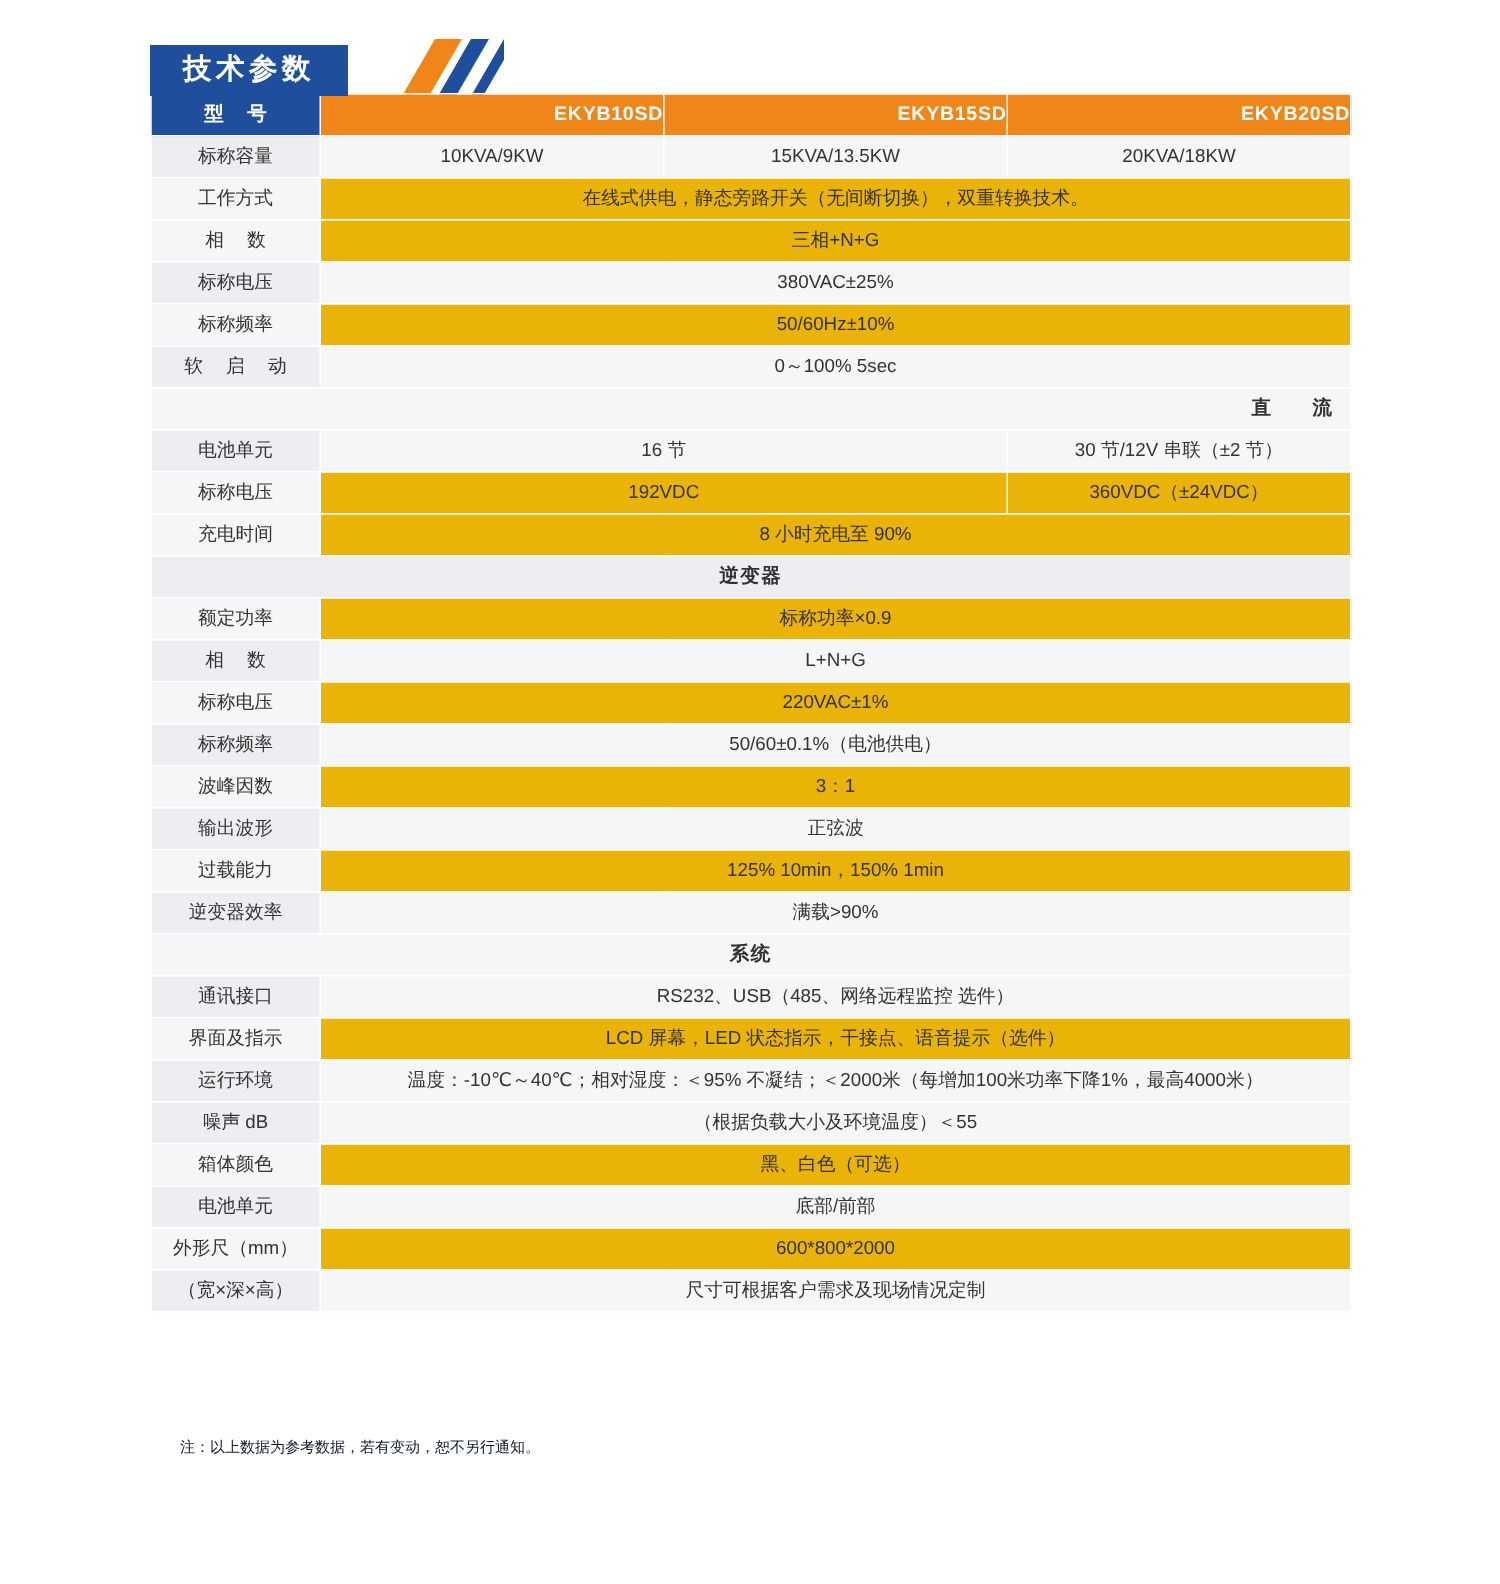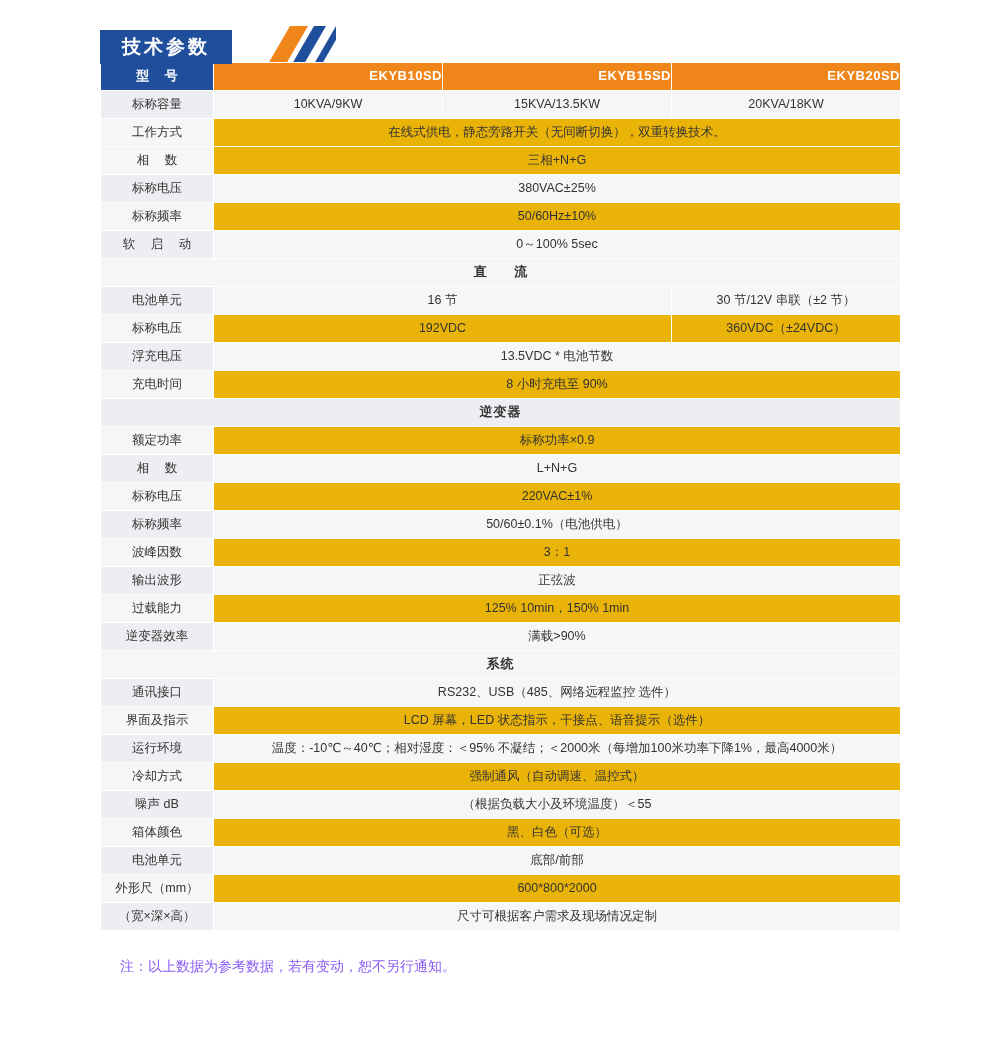--- a/index.html
+++ b/index.html
@@ -120,28 +120,29 @@
     color: #333333;
     font-size: 13px;
     letter-spacing: 1px;
   }
   td.section.alt {
     background: #f5f6f8;
   }
   td.section.wide-sp {
     letter-spacing: 12px;
     text-indent: 12px;
+    text-align: right;
   }
 
   .note {
     position: absolute;
     left: 120px;
     top: 958px;
-    font-size: 14px;
-    color: #8b5cf6;
+    font-size: 10px;
+    color: #0f172a;
   }
 </style>
 </head>
 <body>
 
 <div class="page">
 
   <div class="header">
     <div class="header-tab">技术参数</div>
     <div class="header-swoosh">
@@ -200,24 +201,20 @@
           <td class="label">电池单元</td>
           <td colspan="2" class="val">16 节</td>
           <td class="val">30 节/12V 串联（±2 节）</td>
         </tr>
         <tr>
           <td class="label alt">标称电压</td>
           <td colspan="2" class="val alt">192VDC</td>
           <td class="val alt">360VDC（±24VDC）</td>
         </tr>
         <tr>
-          <td class="label">浮充电压</td>
-          <td colspan="3" class="val">13.5VDC * 电池节数</td>
-        </tr>
-        <tr>
           <td class="label alt">充电时间</td>
           <td colspan="3" class="val alt">8 小时充电至 90%</td>
         </tr>
         <tr>
           <td colspan="4" class="section">逆变器</td>
         </tr>
         <tr>
           <td class="label alt">额定功率</td>
           <td colspan="3" class="val alt">标称功率×0.9</td>
         </tr>
@@ -258,24 +255,20 @@
         </tr>
         <tr>
           <td class="label alt">界面及指示</td>
           <td colspan="3" class="val alt">LCD 屏幕，LED 状态指示，干接点、语音提示（选件）</td>
         </tr>
         <tr>
           <td class="label">运行环境</td>
           <td colspan="3" class="val">温度：-10℃～40℃；相对湿度：＜95% 不凝结；＜2000米（每增加100米功率下降1%，最高4000米）</td>
         </tr>
         <tr>
-          <td class="label alt">冷却方式</td>
-          <td colspan="3" class="val alt">强制通风（自动调速、温控式）</td>
-        </tr>
-        <tr>
           <td class="label">噪声 dB</td>
           <td colspan="3" class="val">（根据负载大小及环境温度）＜55</td>
         </tr>
         <tr>
           <td class="label alt">箱体颜色</td>
           <td colspan="3" class="val alt">黑、白色（可选）</td>
         </tr>
         <tr>
           <td class="label">电池单元</td>
           <td colspan="3" class="val">底部/前部</td>

